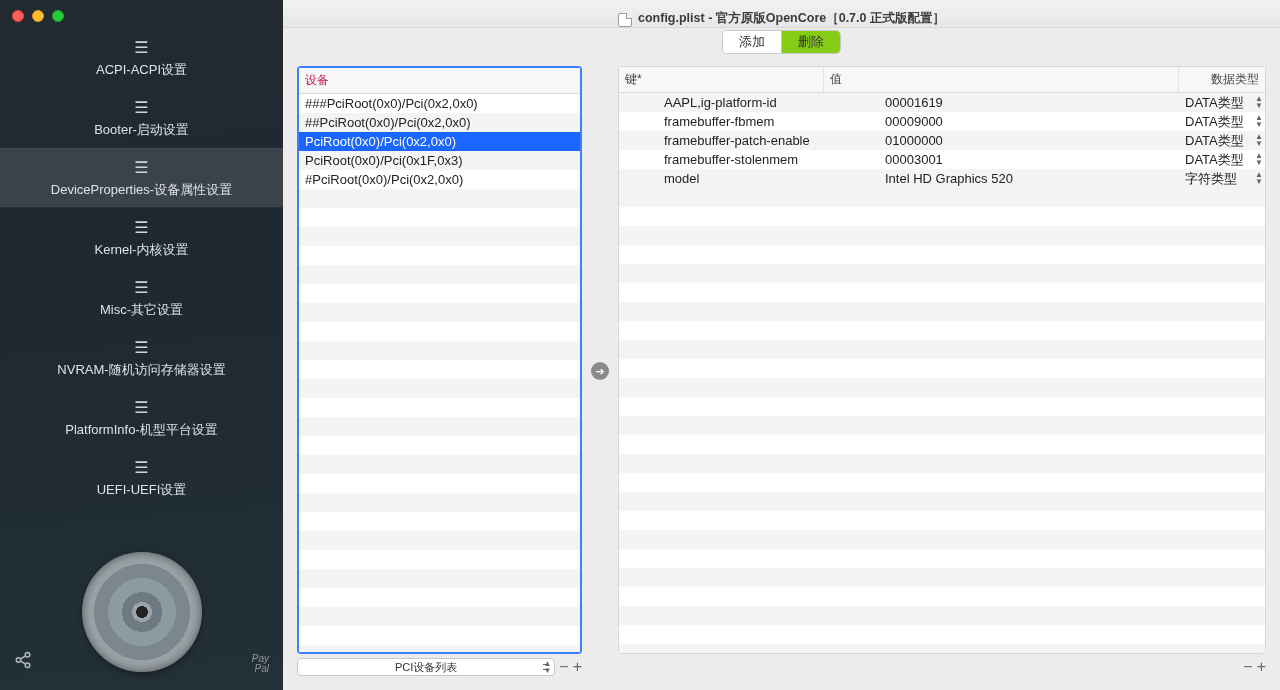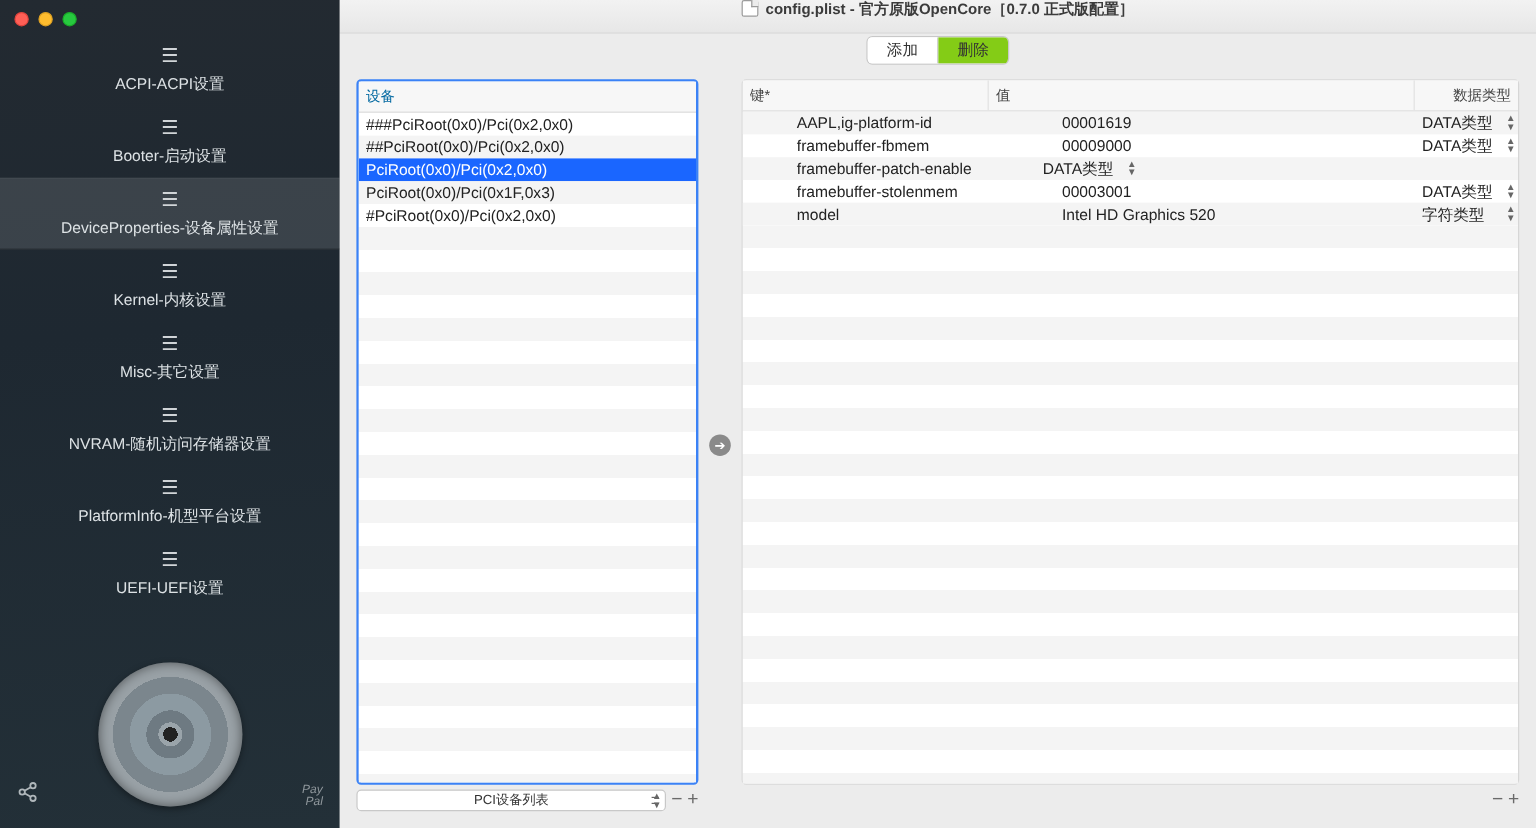--- a/index.html
+++ b/index.html
@@ -44,21 +44,21 @@
     position:absolute; left:82px; bottom:18px;
     box-shadow: inset 0 0 10px rgba(0,0,0,0.5), 0 2px 6px rgba(0,0,0,0.4);
   }
   .share-icon{ color:#b0b7bb; font-size:18px;}
   .paypal{ font-size:10px; font-style:italic; color:#8f979c; text-align:right; line-height:10px;margin-left:11px;}
 
   
   .main{ flex:1; height:100%; background:#ececec; display:flex; flex-direction:column;}
 
   .titlebar{
-    height:28px; display:flex; align-items:flex-start; justify-content:center;
+    height:28px; display:flex; align-items:flex-end; justify-content:center;
     font-size:12.5px; color:#3b3b3b; gap:6px;
     background:linear-gradient(#f2f2f2,#e7e7e7);
     border-bottom:1px solid #d8d8d8;
   }
   .titlebar .file-icon{width:14px;height:14px;border:1px solid #9b9b9b;border-radius:2px;background:#fff;position:relative;}
   .titlebar .file-icon::after{content:"";position:absolute;top:-1px;right:-1px;width:5px;height:5px;background:#ececec;border-left:1px solid #9b9b9b;border-bottom:1px solid #9b9b9b;}
 
   .toolbar{
     height:28px;display:flex;align-items:center;justify-content:center;
   }
@@ -69,21 +69,21 @@
 
   .content{ flex:1; display:flex; padding:10px 14px 14px 14px; gap:8px; min-height:0;}
 
   
   .panel-left{ width:285px; display:flex; flex-direction:column;}
   .listbox{
     flex:1;border:2px solid #3b82f6;border-radius:4px;background:#fff;
     display:flex;flex-direction:column;min-height:0;
   }
   .list-header{
-    font-size:12px;color:#0369a1;padding:4px 6px;
+    font-size:12px;color:#be185d;padding:4px 6px;
     border-bottom:1px solid #d9d9d9;background:#f7f7f7;
   }
   .list-rows{flex:1;overflow:hidden;}
   .row{height:19px;line-height:19px;padding:0 6px;font-size:13px;color:#222;white-space:nowrap;}
   .row:nth-child(even){background:#f4f4f4;}
   .row.selected{background:#1a66ff;color:#fff;}
   
   .list-rows{
     background:repeating-linear-gradient(#ffffff 0 19px,#f4f4f4 19px 38px);
   }
@@ -248,20 +248,21 @@
               <div class="td val">00001619</div>
               <div class="td type">DATA类型<span class="ud">▲<br>▼</span></div>
             </div>
             <div class="tr">
               <div class="td key">framebuffer-fbmem</div>
               <div class="td val">00009000</div>
               <div class="td type">DATA类型<span class="ud">▲<br>▼</span></div>
             </div>
             <div class="tr">
               <div class="td key">framebuffer-patch-enable</div>
+              <div class="td val">01000000</div>
               <div class="td type">DATA类型<span class="ud">▲<br>▼</span></div>
             </div>
             <div class="tr">
               <div class="td key">framebuffer-stolenmem</div>
               <div class="td val">00003001</div>
               <div class="td type">DATA类型<span class="ud">▲<br>▼</span></div>
             </div>
             <div class="tr">
               <div class="td key">model</div>
               <div class="td val">Intel HD Graphics 520</div>

